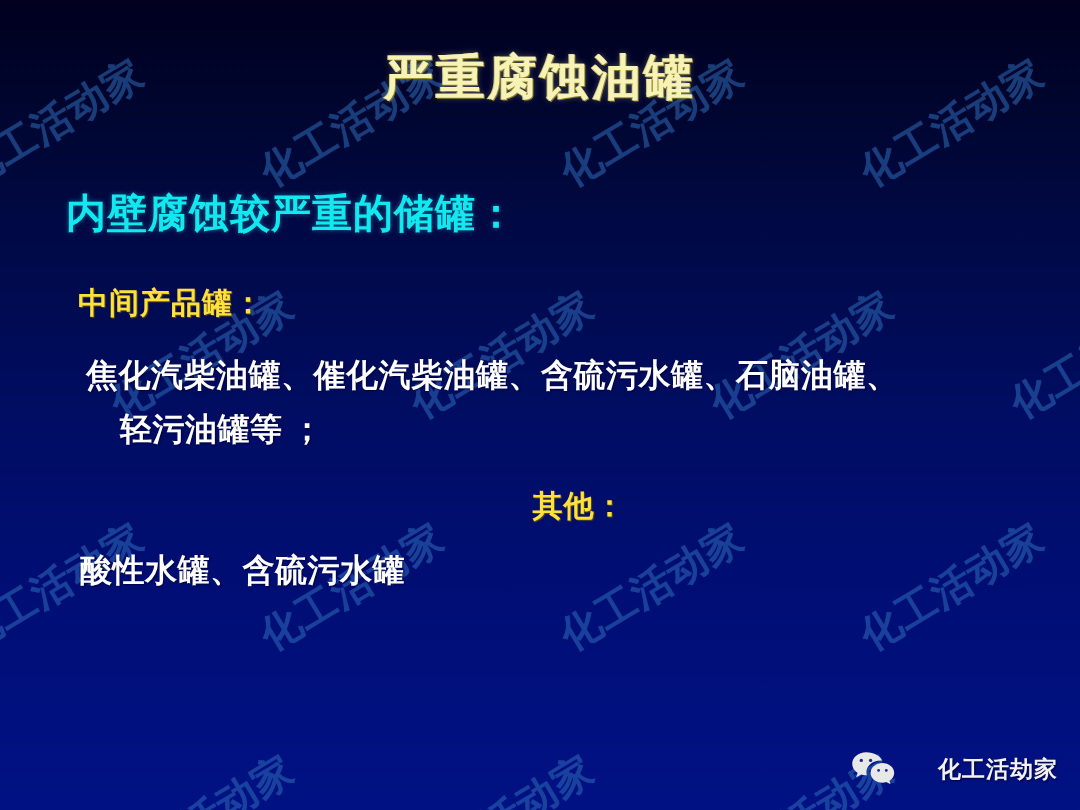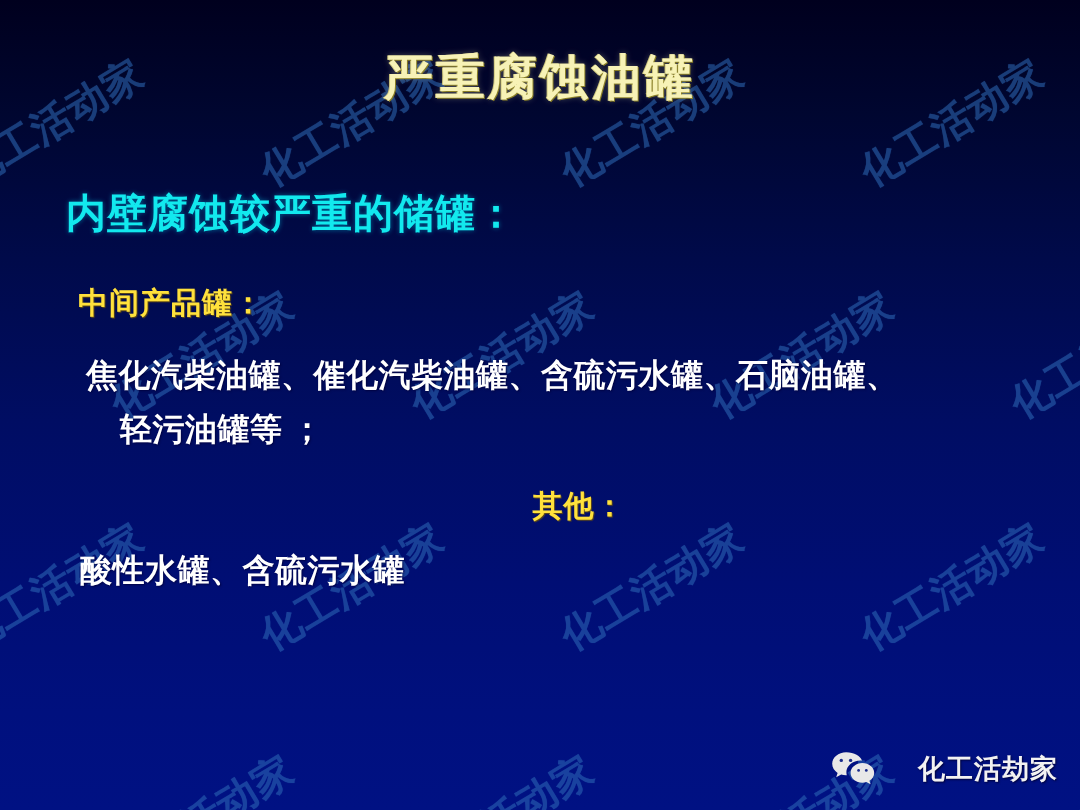--- a/index.html
+++ b/index.html
@@ -122,21 +122,21 @@
     position: absolute;
     right: 22px;
     bottom: 22px;
     display: flex;
     align-items: center;
     gap: 10px;
     z-index: 4;
   }
   .wechat-icon { width: 46px; height: 38px; display: block; }
   .footer-text {
-    font-size: 27px;
+    font-size: 23px;
     font-weight: 700;
     color: #f2f2f2;
     letter-spacing: 1px;
     font-family: "Liberation Sans", "DejaVu Sans", sans-serif;
     text-shadow: 1px 1px 2px rgba(0,0,50,.9);
     margin-left: 32px;
   }
 </style>
 </head>
 <body>

